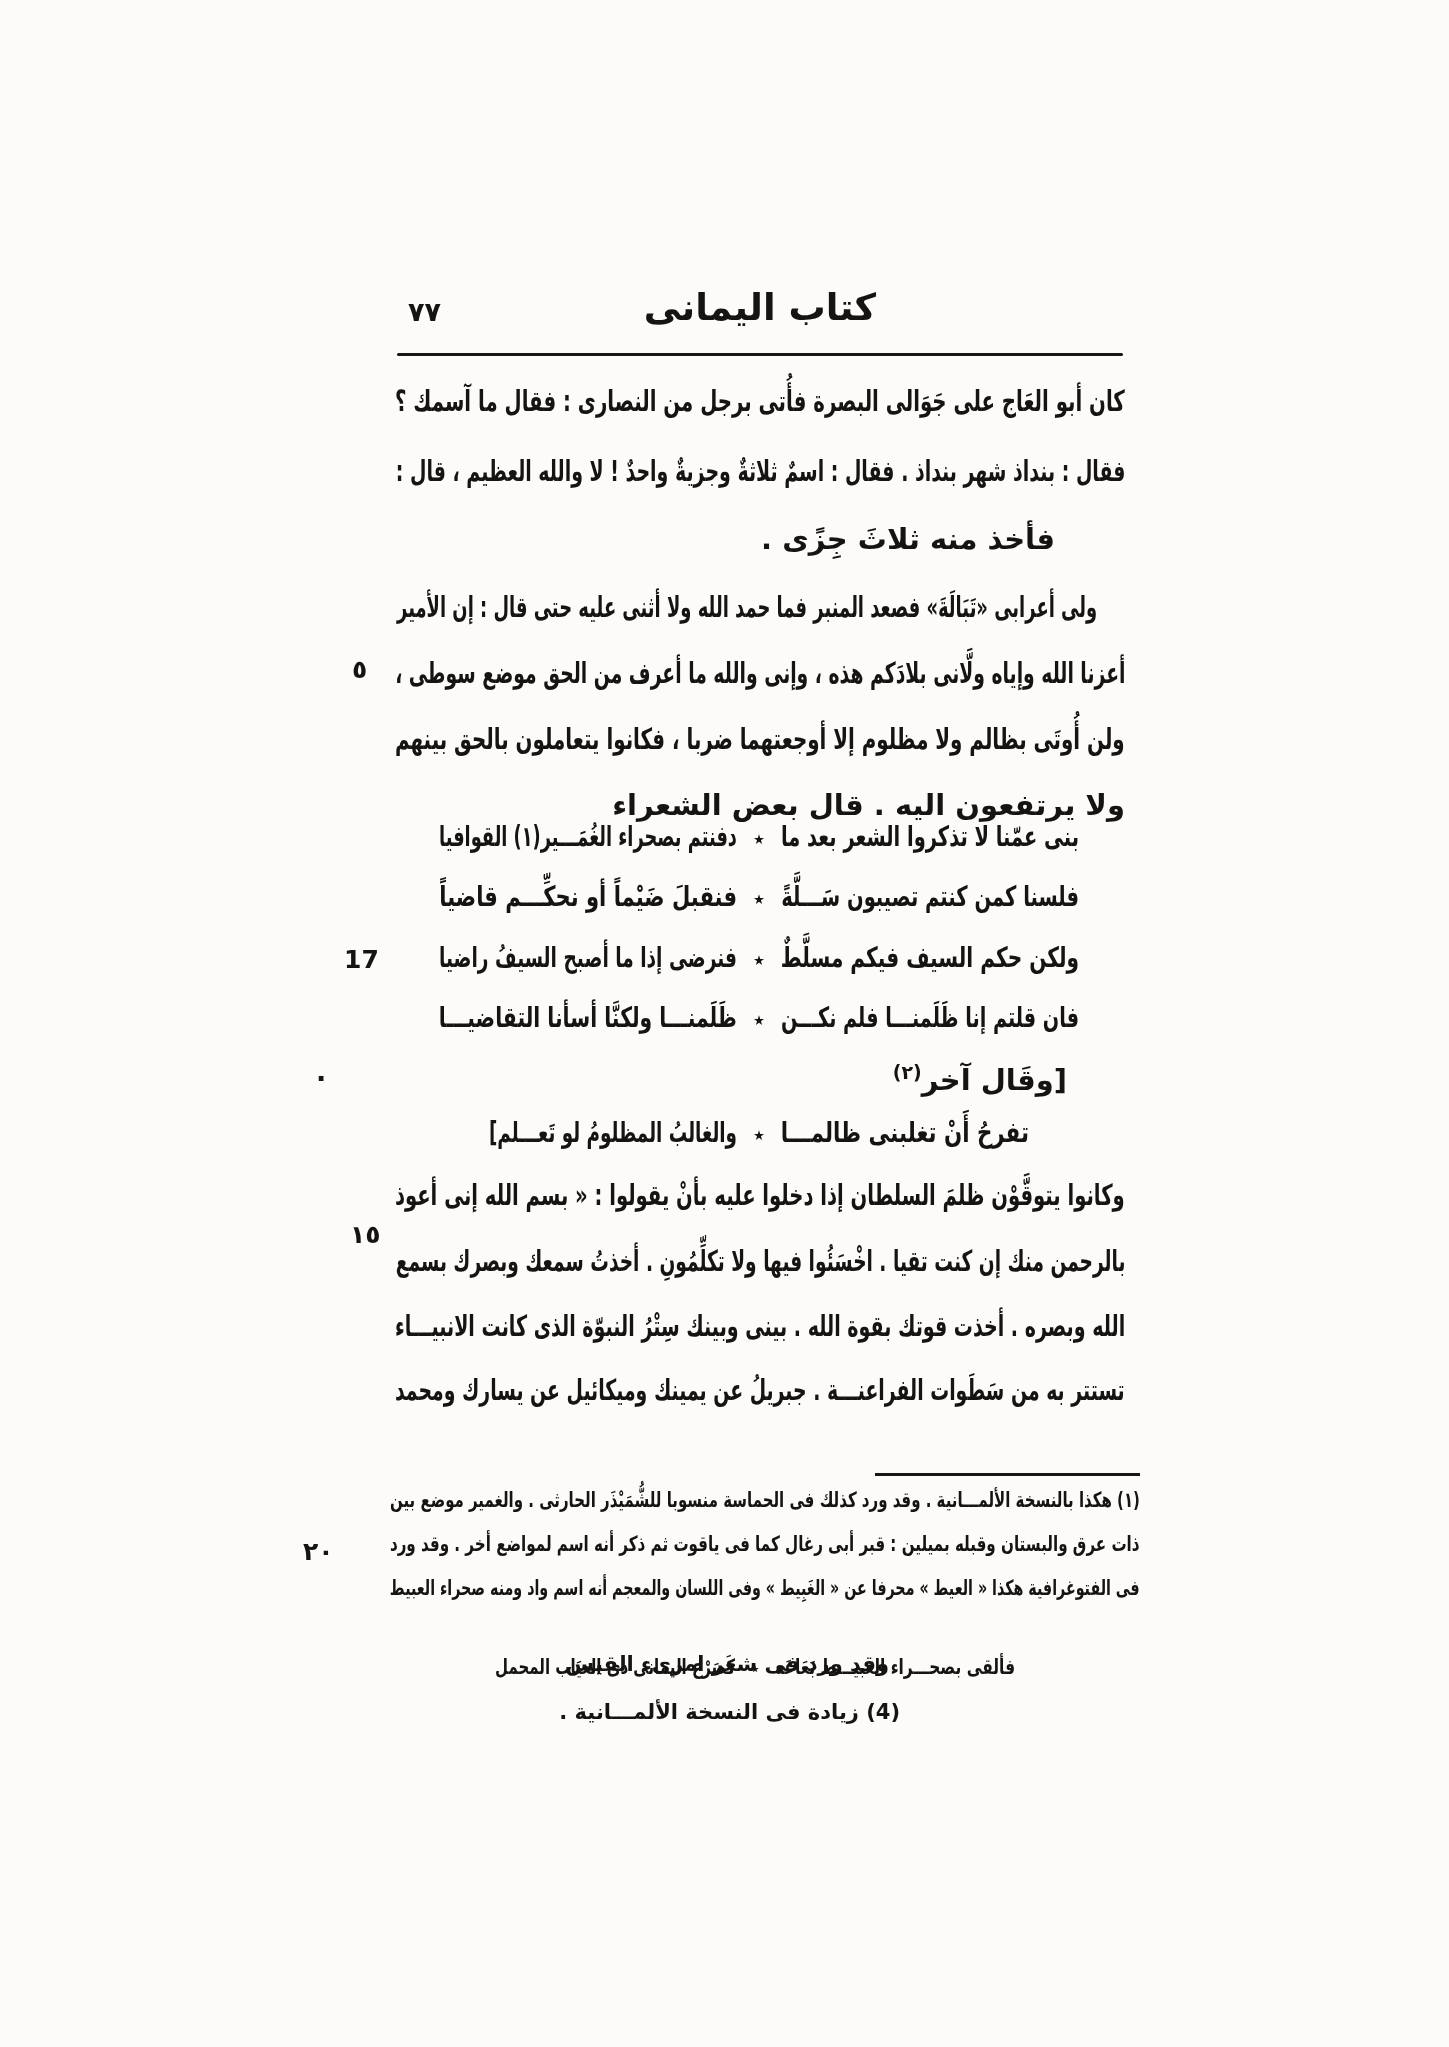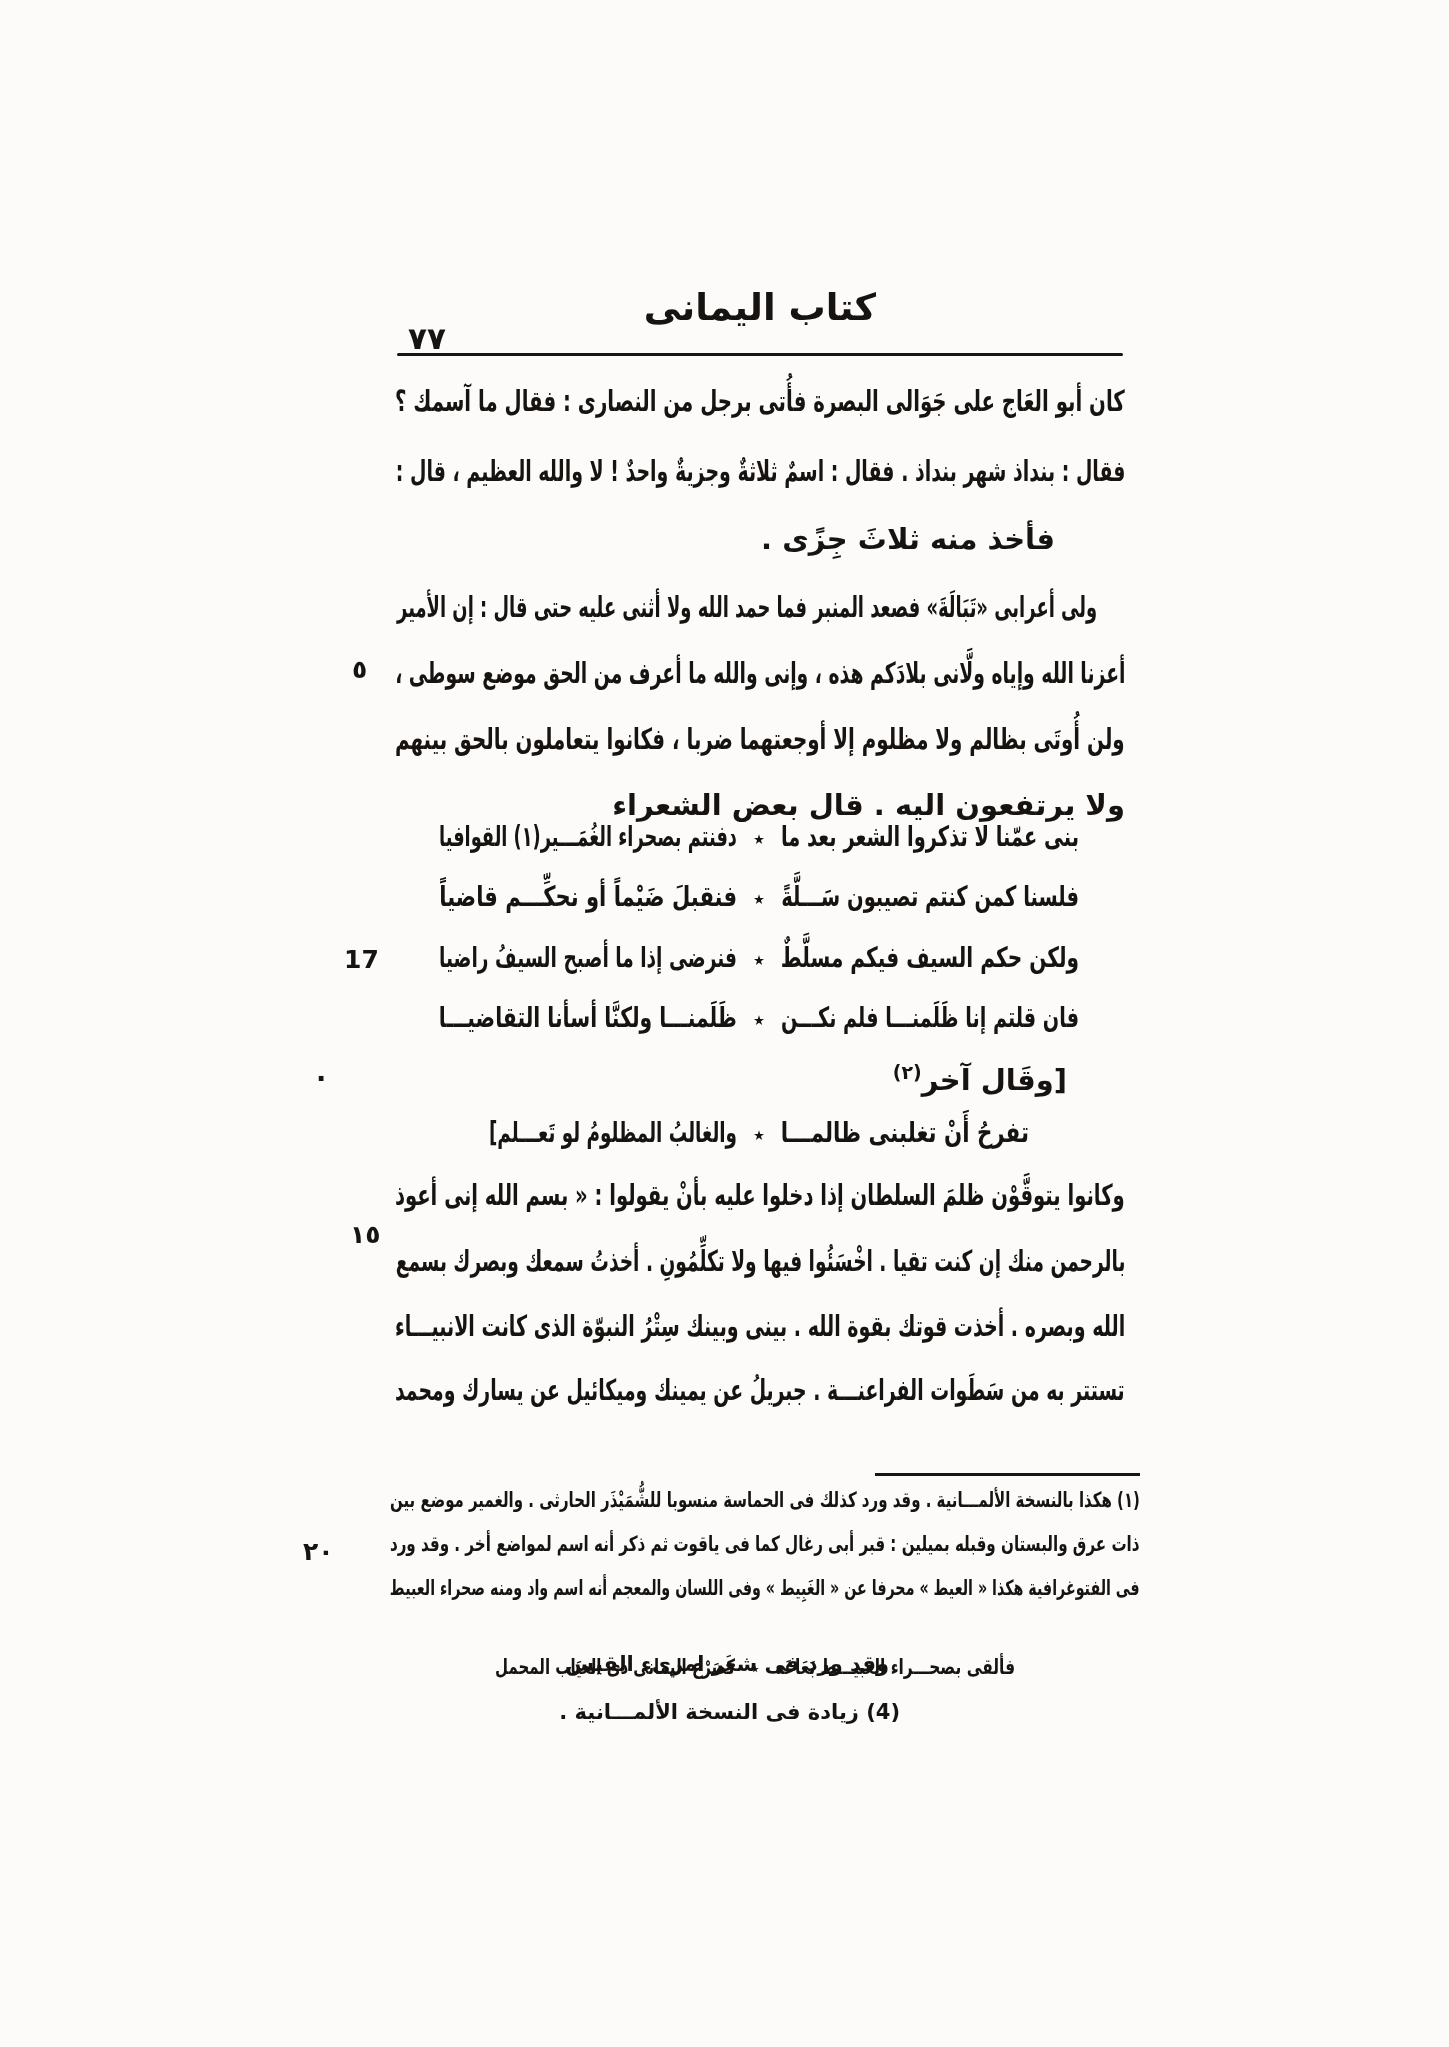--- a/index.html
+++ b/index.html
@@ -12,21 +12,21 @@
     overflow:hidden;
   }
   
   .hdr-title{
     position:absolute;top:286px;left:397px;width:726px;
     text-align:center;font-size:37px;font-weight:bold;
     direction:rtl;white-space:nowrap;
   }
   .hdr-pagenum{
     position:absolute;top:296px;left:408px;
-    font-size:31px;font-weight:bold;margin-top:24px;
+    font-size:27px;font-weight:bold;
   }
   .hdr-rule{
     position:absolute;top:353px;left:397px;width:726px;height:3px;
     background:#191512;border-radius:2px;
   }
   
   .tline{
     position:absolute;right:324px;
     direction:rtl;white-space:nowrap;
     font-size:29px;font-weight:bold;line-height:1.35;

